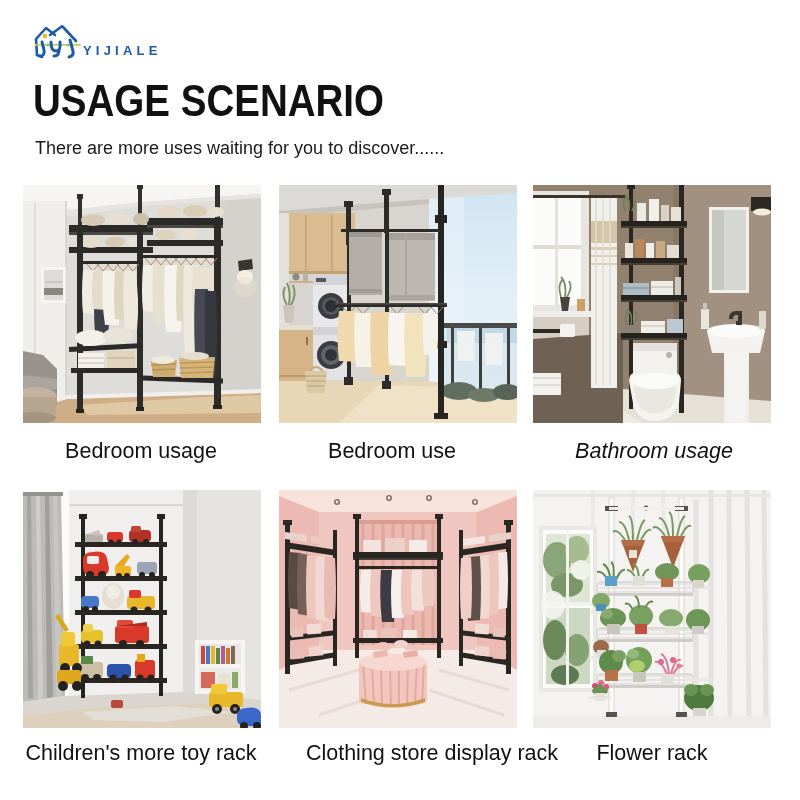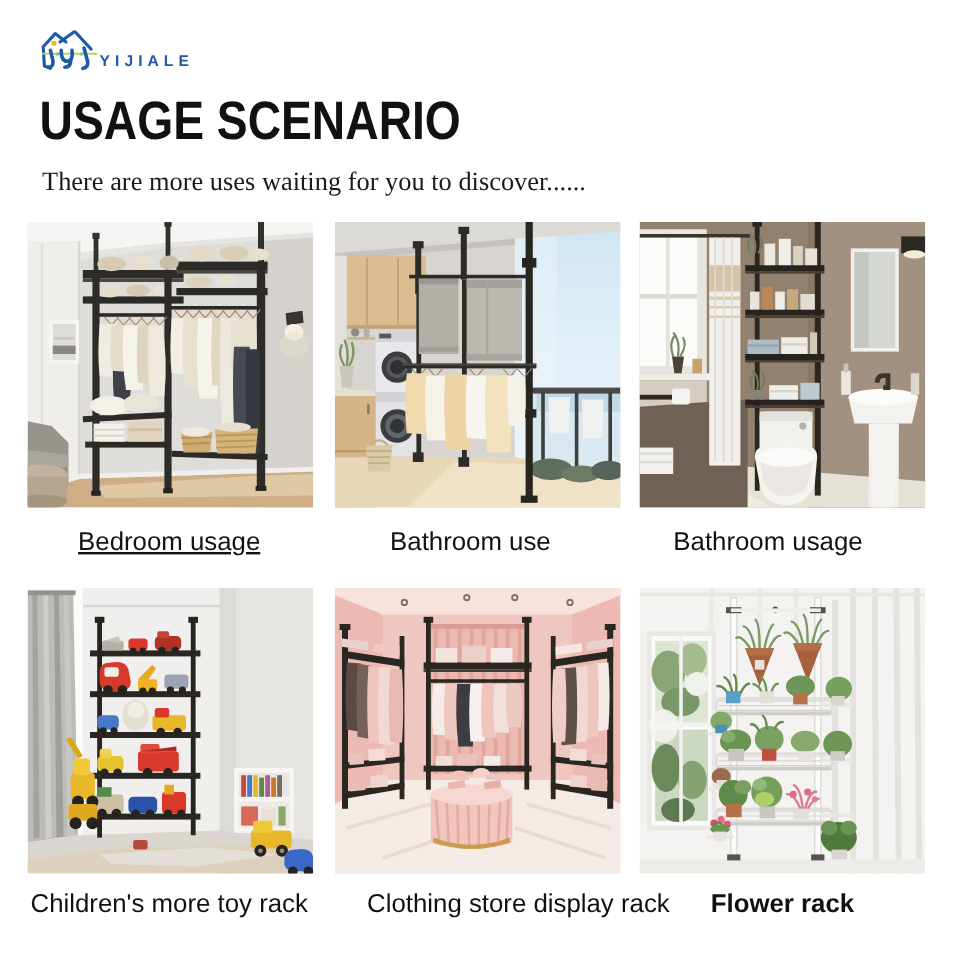--- a/index.html
+++ b/index.html
@@ -1,19 +1,19 @@
 <!DOCTYPE html>
 <html><head>
 <meta charset="utf-8">
 <style>
 html,body{margin:0;padding:0;width:800px;height:800px;background:#ffffff;overflow:hidden;}
 body{font-family:"Liberation Sans",sans-serif;position:relative;}
 .abs{position:absolute;}
 .title{position:absolute;left:33px;top:75px;font-size:45px;font-weight:bold;color:#111111;transform:scaleX(0.856);transform-origin:0 0;white-space:nowrap;}
-.subtitle{position:absolute;left:35px;top:138px;font-size:22px;color:#1a1a1a;font-family:Liberation Serif, serif;}
+.subtitle{position:absolute;left:35px;top:138px;font-size:18px;color:#1a1a1a;}
 .cap{position:absolute;font-size:21.5px;color:#111111;white-space:nowrap;transform:translateX(-50%);}
 svg.tile{position:absolute;width:238px;height:238px;}
 </style>
 </head>
 <body>
 
 <div class="abs" style="left:34px;top:24px;width:128px;height:36px;">
 <svg width="128" height="36" viewBox="0 0 128 36">
 
 <g fill="none" stroke="#1d5aa8" stroke-width="2.6" stroke-linecap="round" stroke-linejoin="round">
@@ -198,21 +198,21 @@
 <path d="M0 190 L34 194 L34 204 L0 208 Z" fill="#aaa59d"></path>
 </g>
 
 <g>
 <ellipse cx="12" cy="212" rx="22" ry="10" fill="#c3b39e"></ellipse>
 <path d="M-10 212 L34 212 L32 234 L-8 234 Z" fill="#b7a68f"></path>
 <ellipse cx="12" cy="233" rx="21" ry="6" fill="#a6957e"></ellipse>
 </g>
 </svg>
 
-<div class="cap" style="left:141px;top:439px;text-decoration:underline;">Bedroom usage</div>
+<div class="cap" style="left:141px;top:439px;">Bedroom usage</div>
 
 <svg class="tile" style="left:279px;top:185px" viewBox="0 0 238 238">
 <defs>
 <linearGradient id="sky2" x1="0" y1="0" x2="0" y2="1">
 <stop offset="0" stop-color="#cfe5f2"></stop>
         <stop offset="0.5" stop-color="#e3f0f8"></stop>
         <stop offset="1" stop-color="#f2f7fa"></stop>
 </linearGradient>
 </defs>
 
@@ -356,21 +356,21 @@
 
 <path d="M144 128 Q143 148 145 170 L158 170 Q160 148 158 128 Z" fill="#f4f1e9"></path>
 
 <g>
 <path d="M26 186 L48 186 L46 208 L28 208 Z" fill="#d9c9a4"></path>
 <path d="M27 191 L47 191 M28 196 L46 196 M28 201 L45 201" stroke="#c3ae82" stroke-width="1.5" fill="none"></path>
 <path d="M30 186 Q37 178 44 186" stroke="#c3ae82" stroke-width="2" fill="none"></path>
 </g>
 </svg>
 
-<div class="cap" style="left:392px;top:439px;">Bathroom use</div>
+<div class="cap" style="left:392px;top:439px;">Bedroom use</div>
 
 <svg class="tile" style="left:533px;top:185px" viewBox="0 0 238 238">
 
 <rect x="0" y="0" width="238" height="238" fill="#93816f"></rect>
 
 <rect x="148" y="0" width="90" height="238" fill="#a29080"></rect>
 
 <rect x="140" y="0" width="10" height="238" fill="#8a7866"></rect>
 
 <polygon points="0,238 0,210 90,204 238,216 238,238" fill="#e5e1d7"></polygon>
@@ -490,21 +490,21 @@
 <g>
 <rect x="218" y="12" width="20" height="14" fill="#2c2822"></rect>
 <ellipse cx="229" cy="27" rx="9" ry="3.5" fill="#f4ecd9"></ellipse>
 </g>
 
 <rect x="0" y="188" width="28" height="22" fill="#f2f1ee"></rect>
 <rect x="0" y="192" width="28" height="2" fill="#dcdad4"></rect>
 <rect x="0" y="199" width="28" height="2" fill="#dcdad4"></rect>
 </svg>
 
-<div class="cap" style="left:640px;top:439px;">Bathroom usage</div>
+<div class="cap" style="left:654px;top:439px;font-style:italic;">Bathroom usage</div>
 
 <svg class="tile" style="left:23px;top:490px" viewBox="0 0 238 238">
 
 <rect x="0" y="0" width="238" height="238" fill="#f0efed"></rect>
 
 <polygon points="160,0 238,0 238,238 160,238" fill="#e6e4e1"></polygon>
 
 <polygon points="160,0 174,0 174,238 160,238" fill="#dddbd7"></polygon>
 
 <rect x="0" y="14" width="160" height="2" fill="#dad8d4"></rect>
@@ -963,13 +963,13 @@
 </g>
 
 <rect x="0" y="226" width="238" height="12" fill="#edecE9"></rect>
 
 <g fill="#56524c">
 <rect x="73" y="222" width="11" height="5"></rect>
 <rect x="143" y="222" width="11" height="5"></rect>
 </g>
 </svg>
 
-<div class="cap" style="left:652px;top:741px;font-weight:bold;">Flower rack</div>
+<div class="cap" style="left:652px;top:741px;">Flower rack</div>
 
 </body></html>

